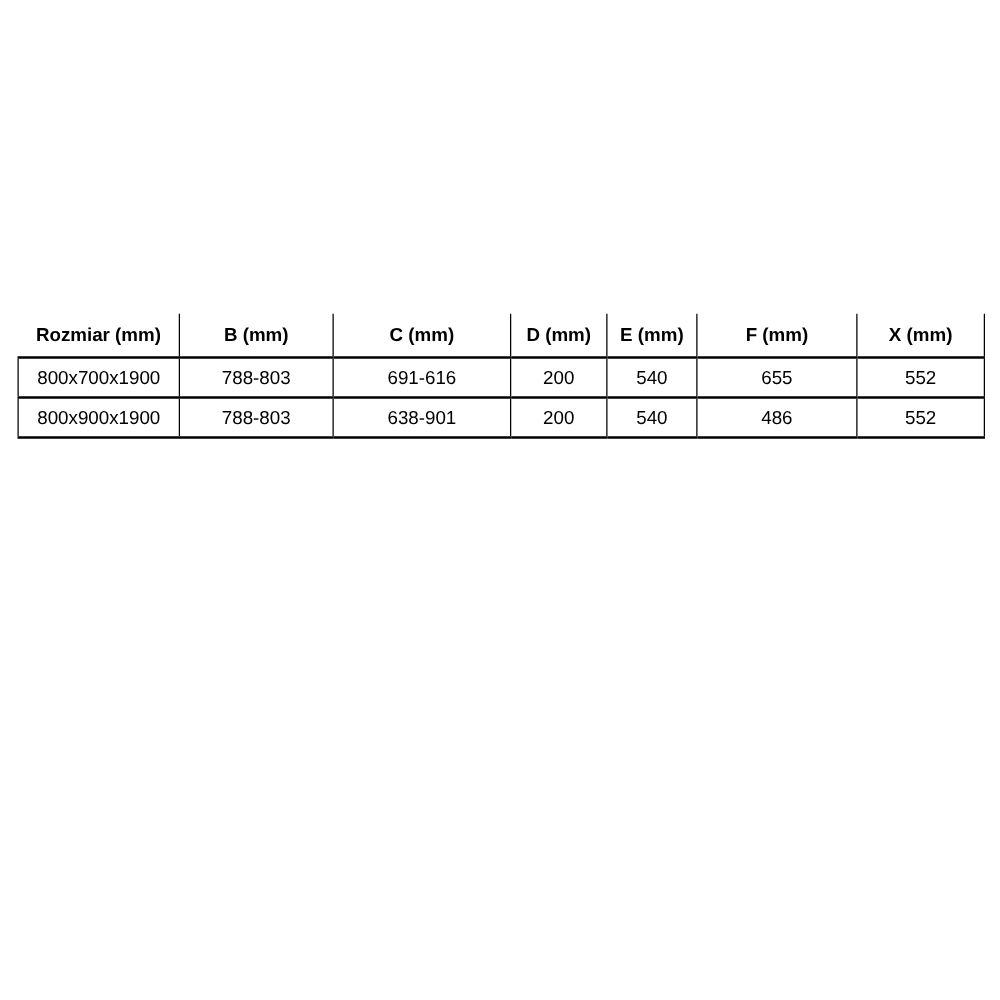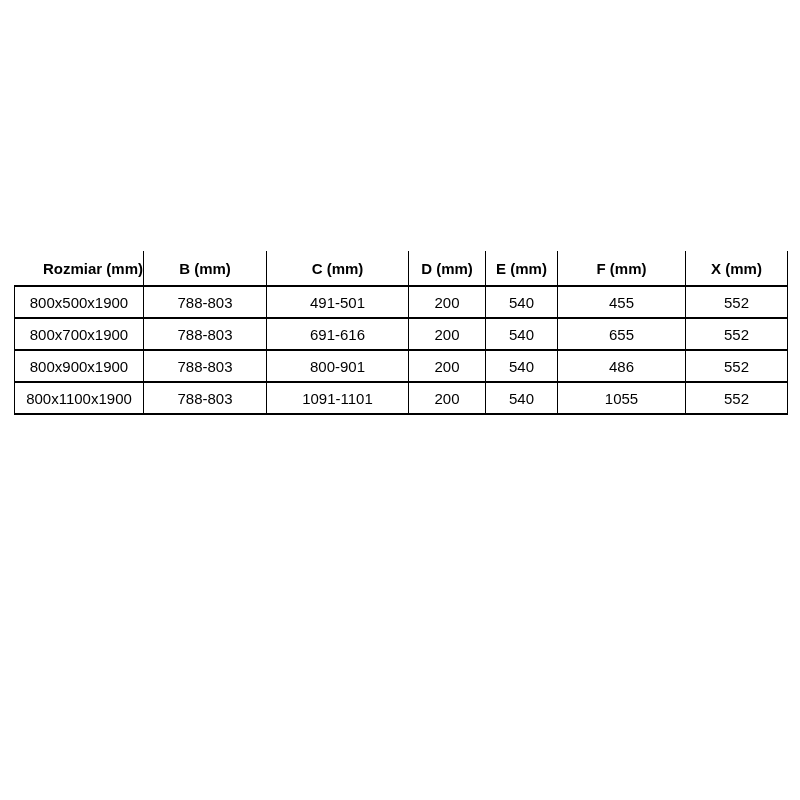--- a/index.html
+++ b/index.html
@@ -36,21 +36,20 @@
   
   table.dims th {
     font-weight: bold;
     height: 34px;
     border-right: 1px solid #000000;
     border-bottom: 2px solid #000000;
     border-top: none;
   }
   table.dims th:first-child {
     border-left: none;
-    text-align: right;
   }
   
   table.dims td {
     font-weight: normal;
     height: 30px;
     border-right: 1px solid #000000;
     border-bottom: 2px solid #000000;
   }
   table.dims td:first-child {
     border-left: 1px solid #000000;
@@ -76,50 +75,32 @@
         <th>B (mm)</th>
         <th>C (mm)</th>
         <th>D (mm)</th>
         <th>E (mm)</th>
         <th>F (mm)</th>
         <th>X (mm)</th>
       </tr>
     </thead>
     <tbody>
       <tr>
-        <td>800x500x1900</td>
-        <td>788-803</td>
-        <td>491-501</td>
-        <td>200</td>
-        <td>540</td>
-        <td>455</td>
-        <td>552</td>
-      </tr>
-      <tr>
         <td>800x700x1900</td>
         <td>788-803</td>
         <td>691-616</td>
         <td>200</td>
         <td>540</td>
         <td>655</td>
         <td>552</td>
       </tr>
       <tr>
         <td>800x900x1900</td>
         <td>788-803</td>
-        <td>800-901</td>
+        <td>638-901</td>
         <td>200</td>
         <td>540</td>
         <td>486</td>
-        <td>552</td>
-      </tr>
-      <tr>
-        <td>800x1100x1900</td>
-        <td>788-803</td>
-        <td>1091-1101</td>
-        <td>200</td>
-        <td>540</td>
-        <td>1055</td>
         <td>552</td>
       </tr>
     </tbody>
   </table>
 </div>
 
 </body></html>

